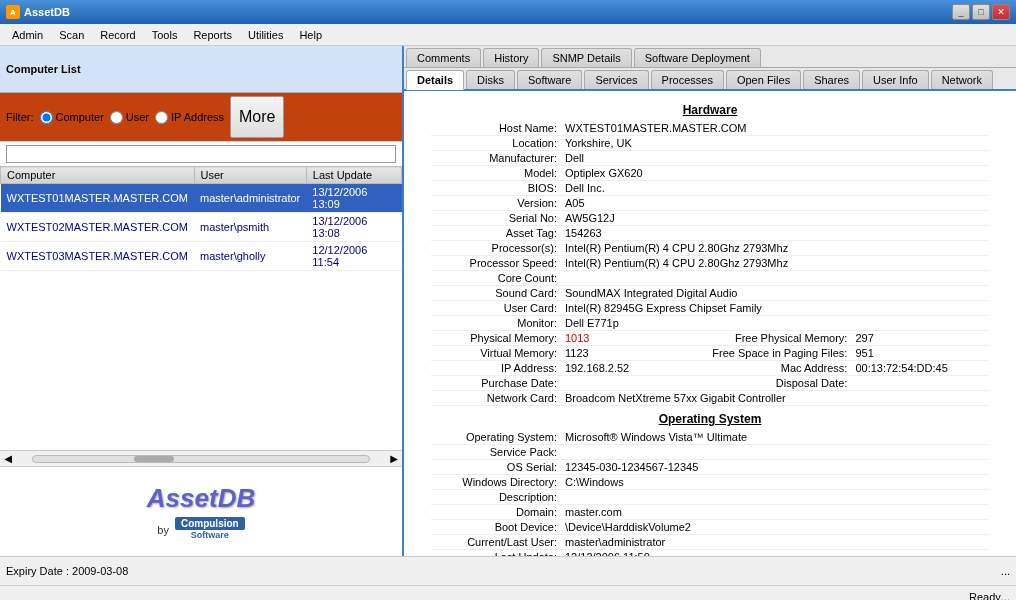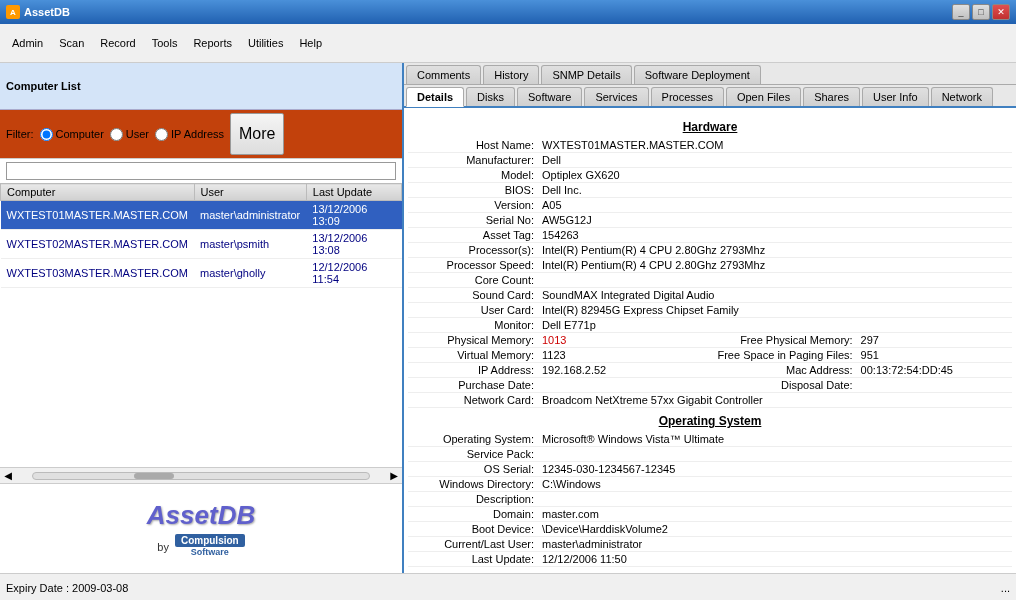--- a/index.html
+++ b/index.html
@@ -25,21 +25,21 @@
     }
     .title-btn.close { background: linear-gradient(to bottom, #e05050, #c03030); color: white; }
 
     
     .menu-bar {
       background: #f0f0f0;
       border-bottom: 1px solid #ccc;
       display: flex;
       align-items: center;
       padding: 2px 4px;
-      height: 39px;
+      height: 22px;
     }
     .menu-item {
       padding: 2px 8px;
       cursor: pointer;
       font-size: 11px;
       color: #000;
       border-radius: 2px;
     }
 
     
@@ -214,21 +214,21 @@
       display: flex;
       background: #e8e8e8;
       border-bottom: 2px solid #4080c0;
       padding: 2px 2px 0 2px;
     }
 
     
     .content-area {
       flex: 1;
       overflow-y: auto;
-      padding: 6px 4px;
+      padding: 6px 27px;
       font-size: 11px;
     }
 
     .section-title {
       text-align: center;
       font-weight: bold;
       font-size: 12px;
       text-decoration: underline;
       margin: 6px 0 4px 0;
       color: #000;
@@ -399,20 +399,24 @@
 
     <div class="content-area">
       <div class="section-title">Hardware</div>
       <table class="info-table">
         <tbody>
             <tr>
           <td class="label">Host Name:</td>
           <td class="value" colspan="3">WXTEST01MASTER.MASTER.COM</td>
         </tr>
         <tr>
+          <td class="label">Location:</td>
+          <td class="value" colspan="3">Yorkshire, UK</td>
+        </tr>
+        <tr>
           <td class="label">Manufacturer:</td>
           <td class="value" colspan="3">Dell</td>
         </tr>
         <tr>
           <td class="label">Model:</td>
           <td class="value" colspan="3">Optiplex GX620</td>
         </tr>
         <tr>
           <td class="label">BIOS:</td>
           <td class="value" colspan="3">Dell Inc.</td>

